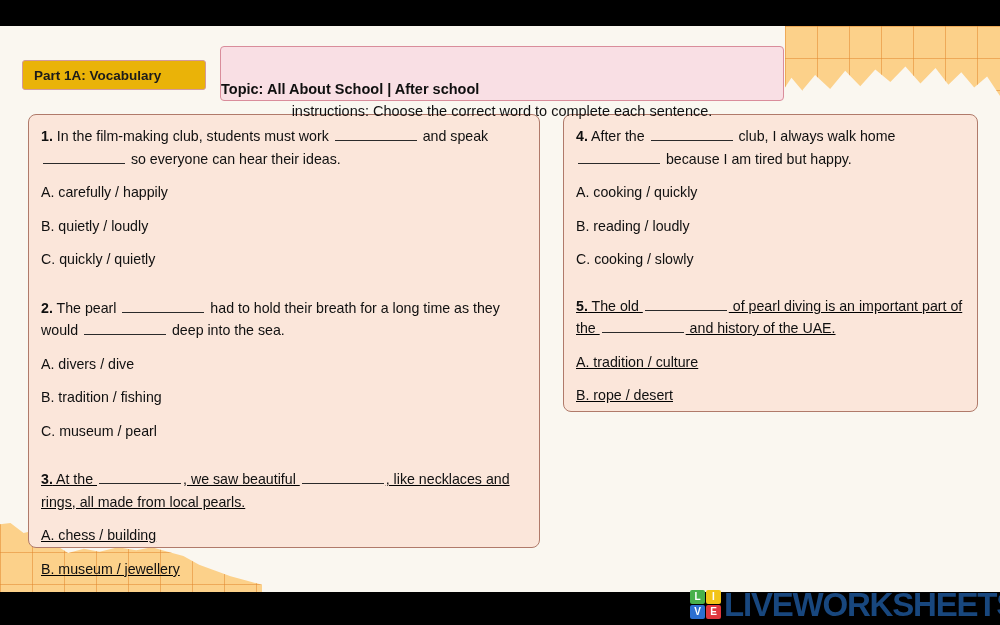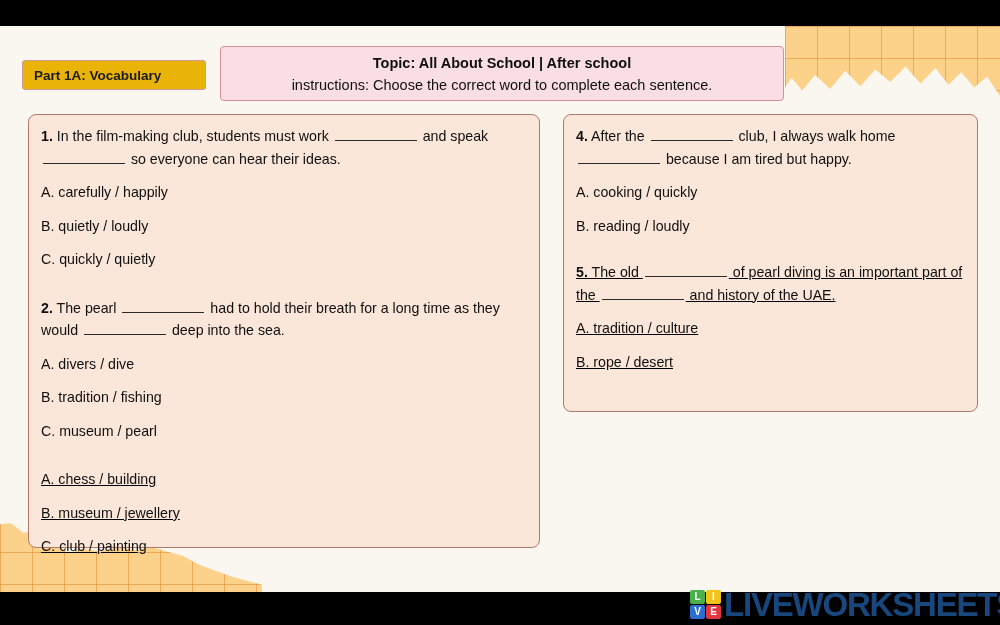--- a/index.html
+++ b/index.html
@@ -82,25 +82,25 @@
     position: absolute;
     left: 220px; top: 46px;
     width: 564px; height: 55px;
     background: #f9dfe4;
     border: 1.4px solid #d98d9b;
     border-radius: 4px;
     z-index: 10;
     padding-top: 5px;
   }
   .topic-title {
-    text-align: center;
     font-size: 14.5px;
     font-weight: bold;
     color: #101010;
     line-height: 22px;
+    margin-top: 26px;
   }
   .topic-instr {
     text-align: center;
     font-size: 14.5px;
     color: #101010;
     line-height: 22px;
   }
 
   
   .panel {
@@ -212,35 +212,39 @@
   <div class="q-block">
     <div class="q-stem">
       <span class="q-num">2.</span><span> The pearl </span><span class="blank"></span><span> had to hold their breath for a long time as they would </span><span class="blank"></span><span> deep into the sea.</span>
     </div>
     <div class="q-opt">A. divers / dive</div>
     <div class="q-opt">B. tradition / fishing</div>
     <div class="q-opt">C. museum / pearl</div>
   </div>
 
   <div class="q-block">
+    <div class="q-stem">
+      <span class="q-num">3.</span><span> At the </span><span class="blank"></span><span>, we saw beautiful </span><span class="blank"></span><span>, like necklaces and rings, all made from local pearls.</span>
+    </div>
     <div class="q-opt">A. chess / building</div>
     <div class="q-opt">B. museum / jewellery</div>
     <div class="q-opt">C. club / painting</div>
   </div>
 
 </div>
 
 <div class="panel panel-right">
 
   <div class="q-block">
     <div class="q-stem">
       <span class="q-num">4.</span><span> After the </span><span class="blank"></span><span> club, I always walk home </span><span class="blank"></span><span> because I am tired but happy.</span>
     </div>
     <div class="q-opt">A. cooking / quickly</div>
     <div class="q-opt">B. reading / loudly</div>
+    <div class="q-opt">C. cooking / slowly</div>
   </div>
 
   <div class="q-block">
     <div class="q-stem">
       <span class="q-num">5.</span><span> The old </span><span class="blank"></span><span> of pearl diving is an important part of the </span><span class="blank"></span><span> and history of the UAE.</span>
     </div>
     <div class="q-opt">A. tradition / culture</div>
     <div class="q-opt">B. rope / desert</div>
   </div>
 

